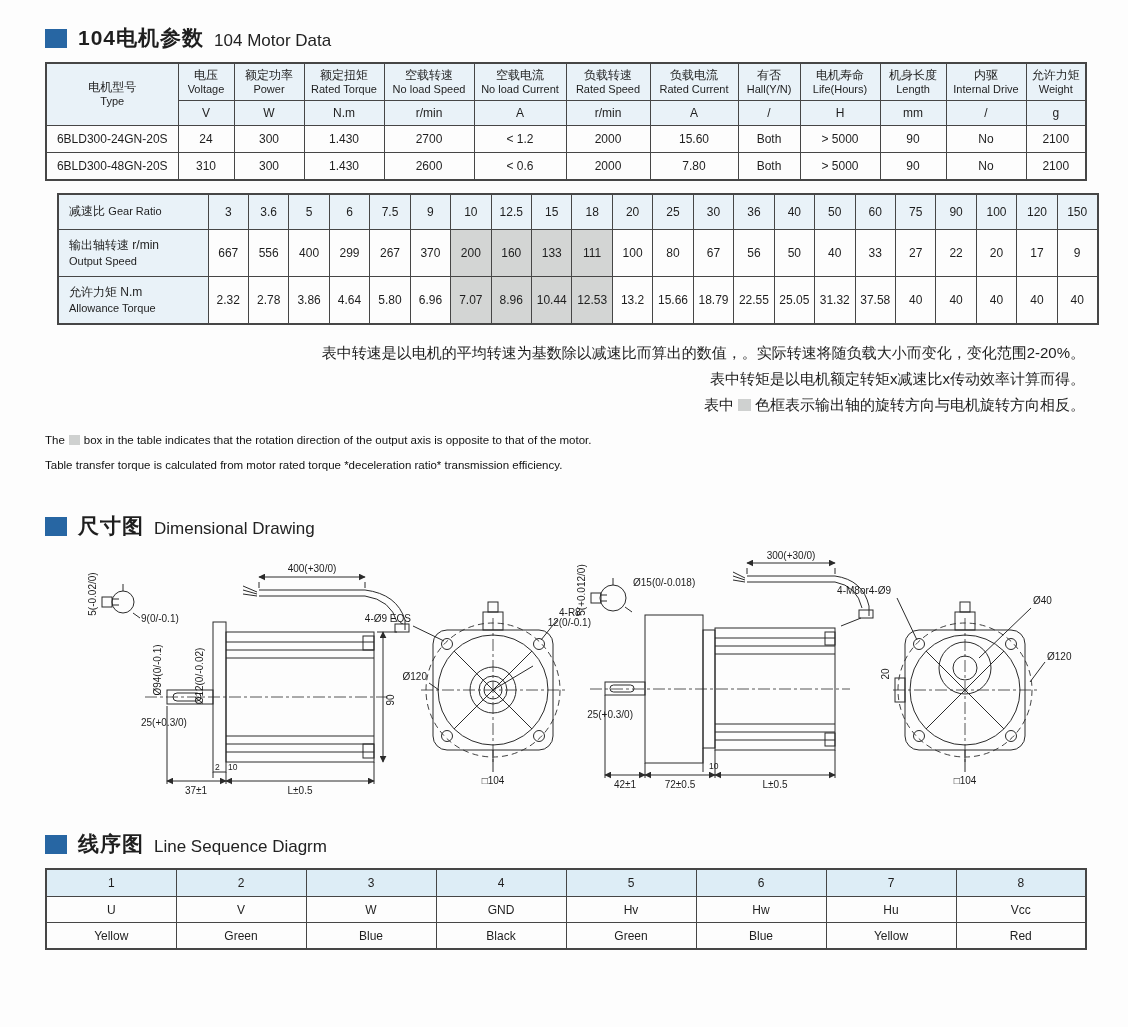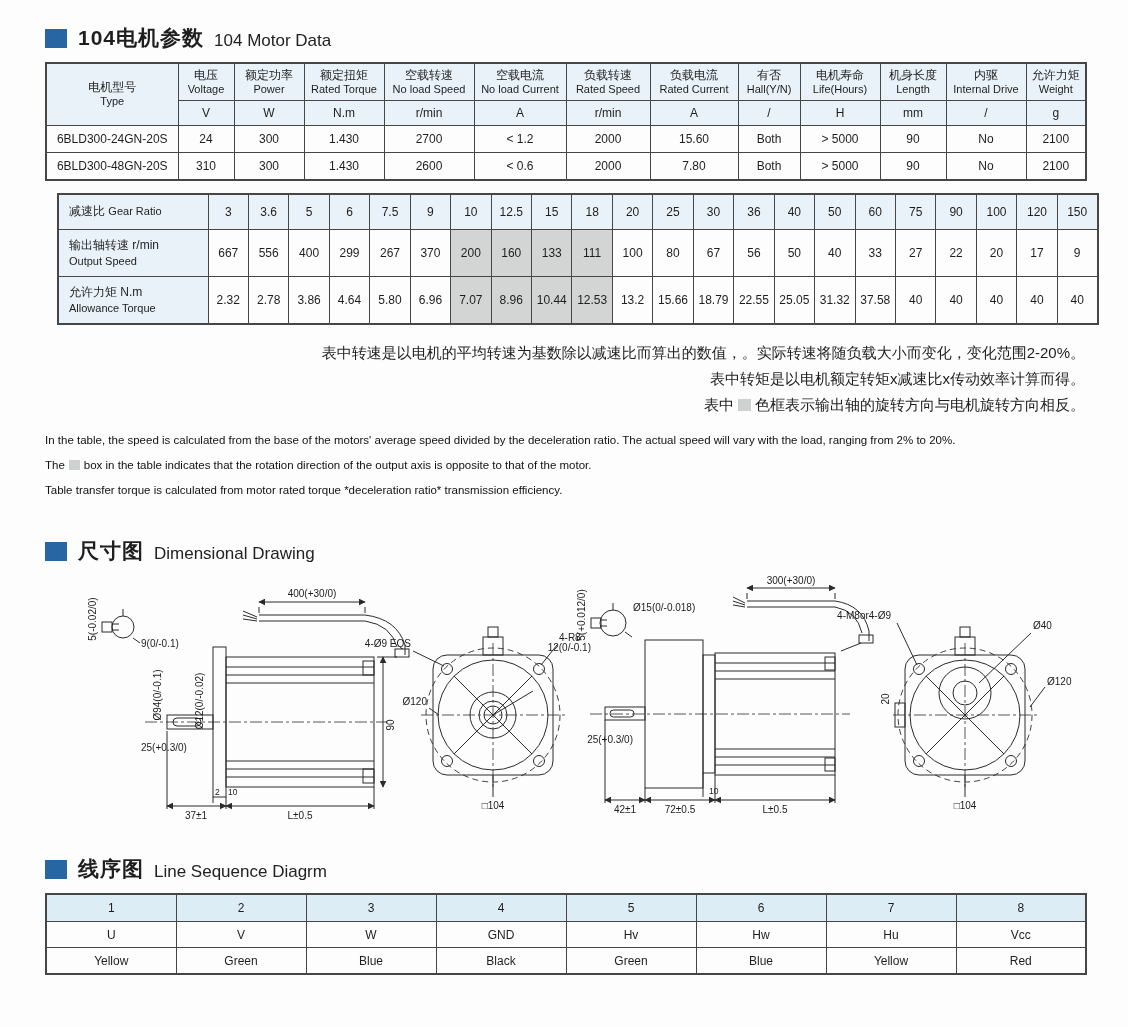--- a/index.html
+++ b/index.html
@@ -268,21 +268,20 @@
         </tr>
     </tbody>
   </table>
 
   <div class="notes-cn">
     <div>表中转速是以电机的平均转速为基数除以减速比而算出的数值，。实际转速将随负载大小而变化，变化范围2-20%。</div>
     <div>表中转矩是以电机额定转矩x减速比x传动效率计算而得。</div>
     <div><span>表中</span><span class="inline-box"></span><span>色框表示输出轴的旋转方向与电机旋转方向相反。</span></div>
   </div>
   <div class="notes-en">
-    <div>In the table, the speed is calculated from the base of the motors' average speed divided by the deceleration ratio. The actual speed will vary with the load, ranging from 2% to 20%.</div>
     <div><span>The</span><span class="inline-box sm"></span><span>box in the table indicates that the rotation direction of the output axis is opposite to that of the motor.</span></div>
     <div>Table transfer torque is calculated from motor rated torque *deceleration ratio* transmission efficiency.</div>
   </div>
 
   <div class="sec-head sp3">
     <span class="sq"></span>
     <span class="t-cn">尺寸图</span>
     <span class="t-en">Dimensional Drawing</span>
   </div>
 

